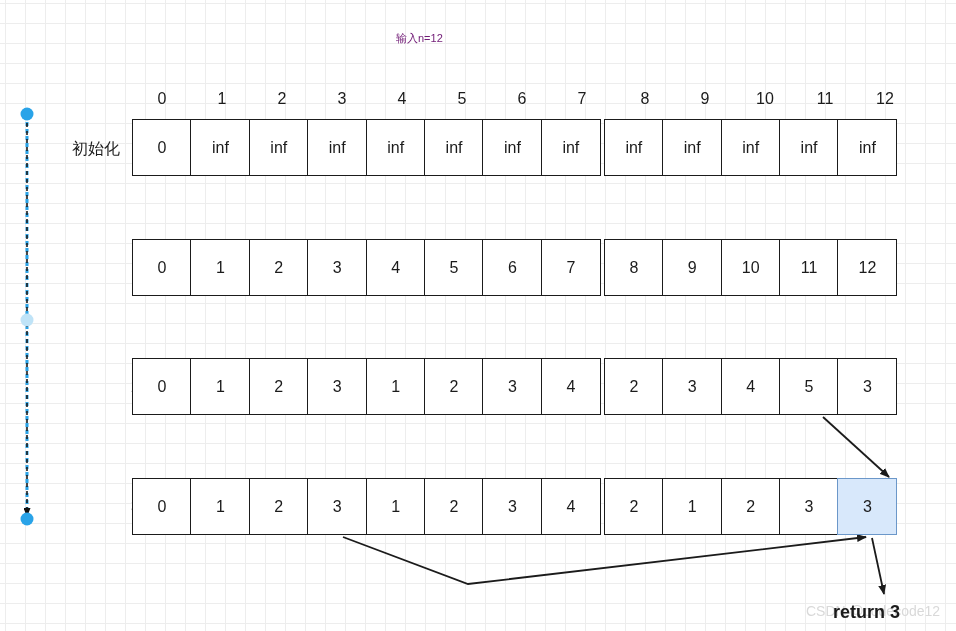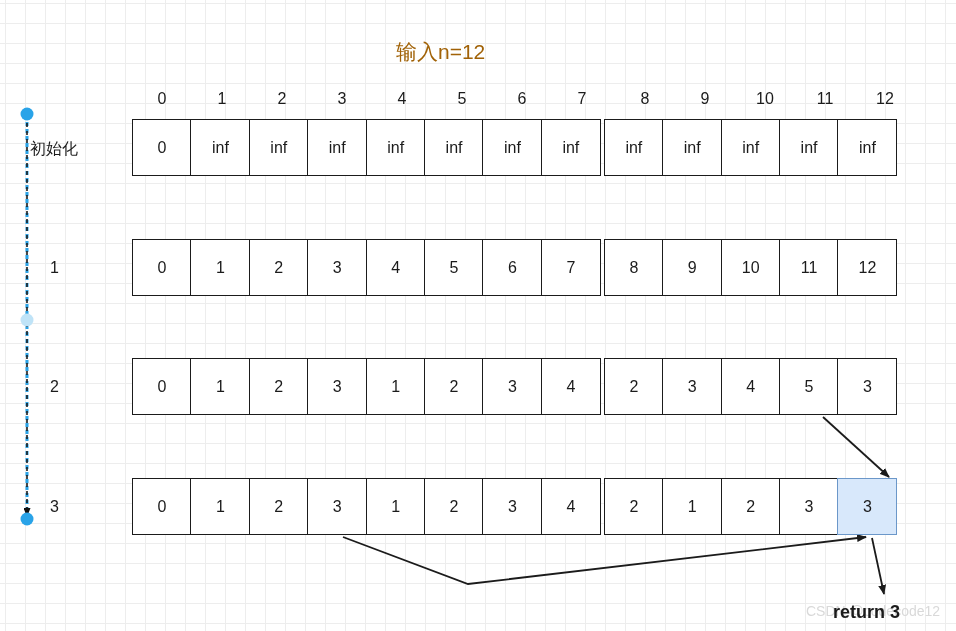--- a/index.html
+++ b/index.html
@@ -41,23 +41,23 @@
     left: 0; top: 0;
     width: 956px;
     height: 631px;
     z-index: 1;
   }
 
   
   #diagram-title {
     position: absolute;
     left: 396px;
-    top: 38px;
-    font-size: 21px;
-    color: #a16207;
+    top: 31px;
+    font-size: 11px;
+    color: #701a75;
     white-space: nowrap;
     z-index: 3;
   }
 
   
   #column-header-row {
     position: absolute;
     left: 132px;
     top: 90px;
     display: flex;
@@ -100,21 +100,21 @@
   .cell.gap-before { margin-left: 3px; }
   .cell.highlight {
     background: #d8e8fb;
     border-color: #6b97c9;
   }
 
   
   .row-label {
     position: absolute;
     width: 90px;
-    text-align: left;
+    text-align: right;
     font-size: 16px;
     color: #1b1b1b;
     z-index: 3;
     white-space: nowrap;
   }
   #row-label-0 { left: 30px; top: 139px; }
   #row-label-1 { left: 50px; top: 259px; }
   #row-label-2 { left: 50px; top: 378px; }
   #row-label-3 { left: 50px; top: 498px; }
 

